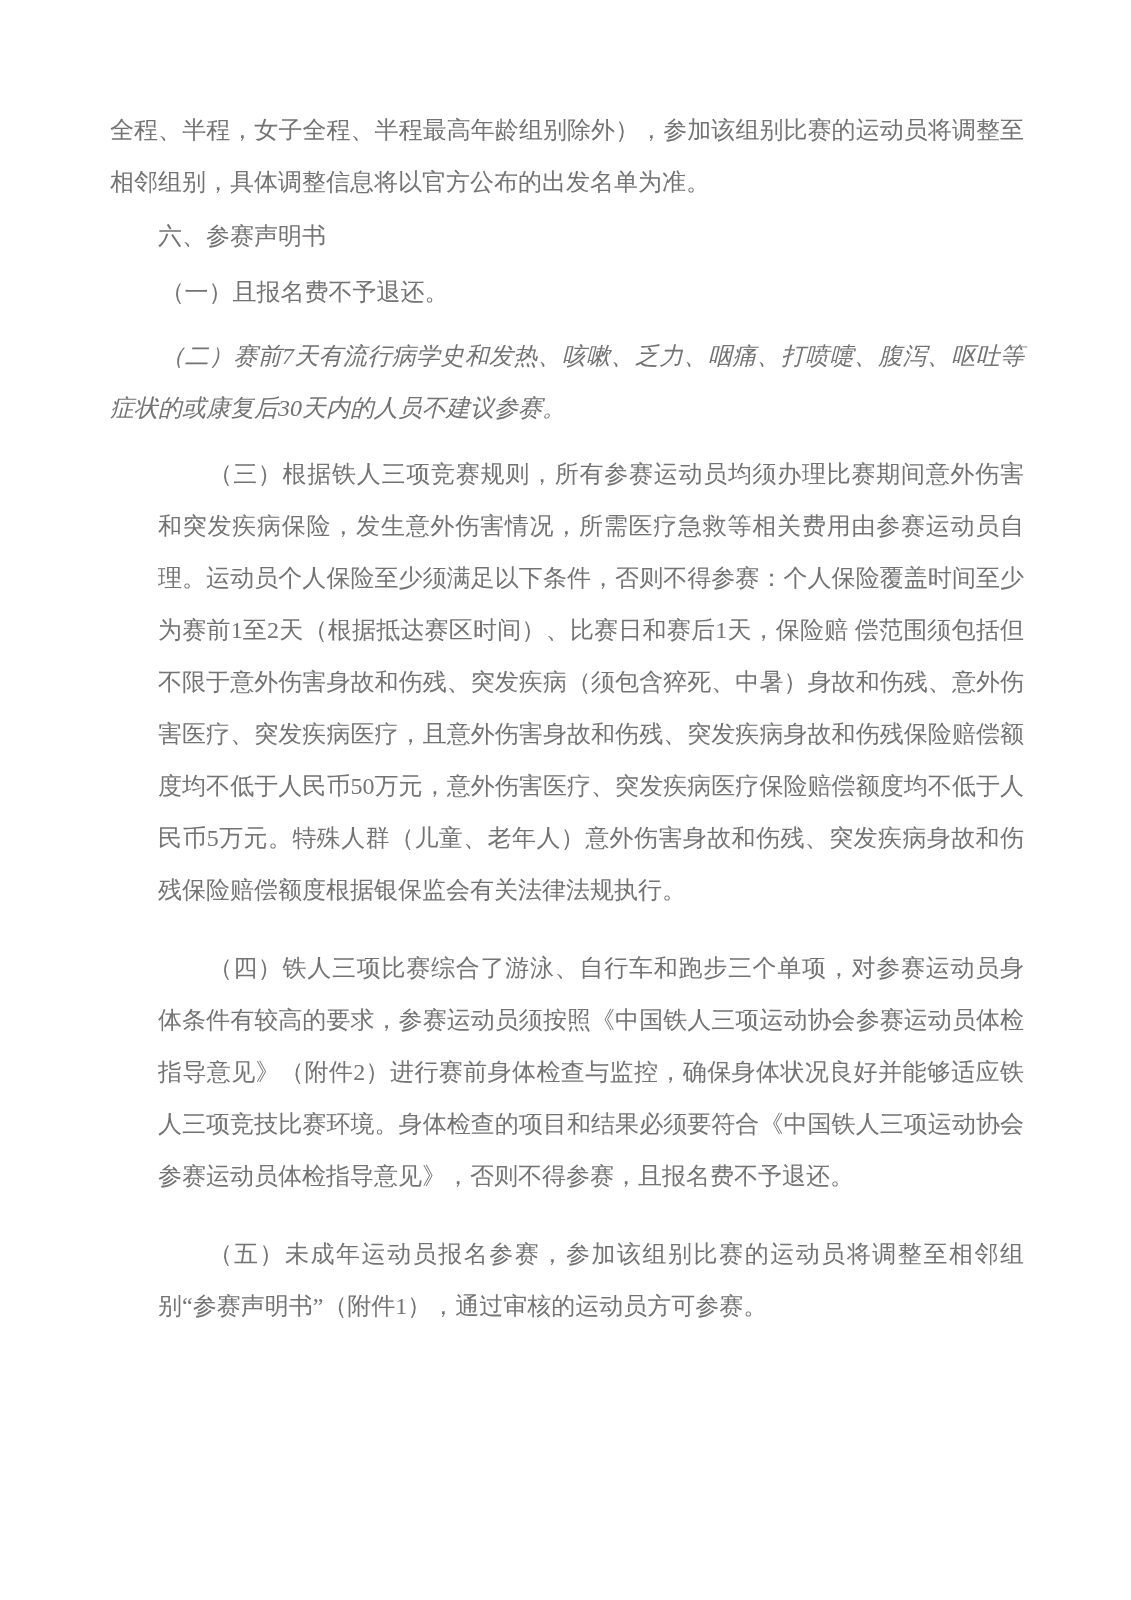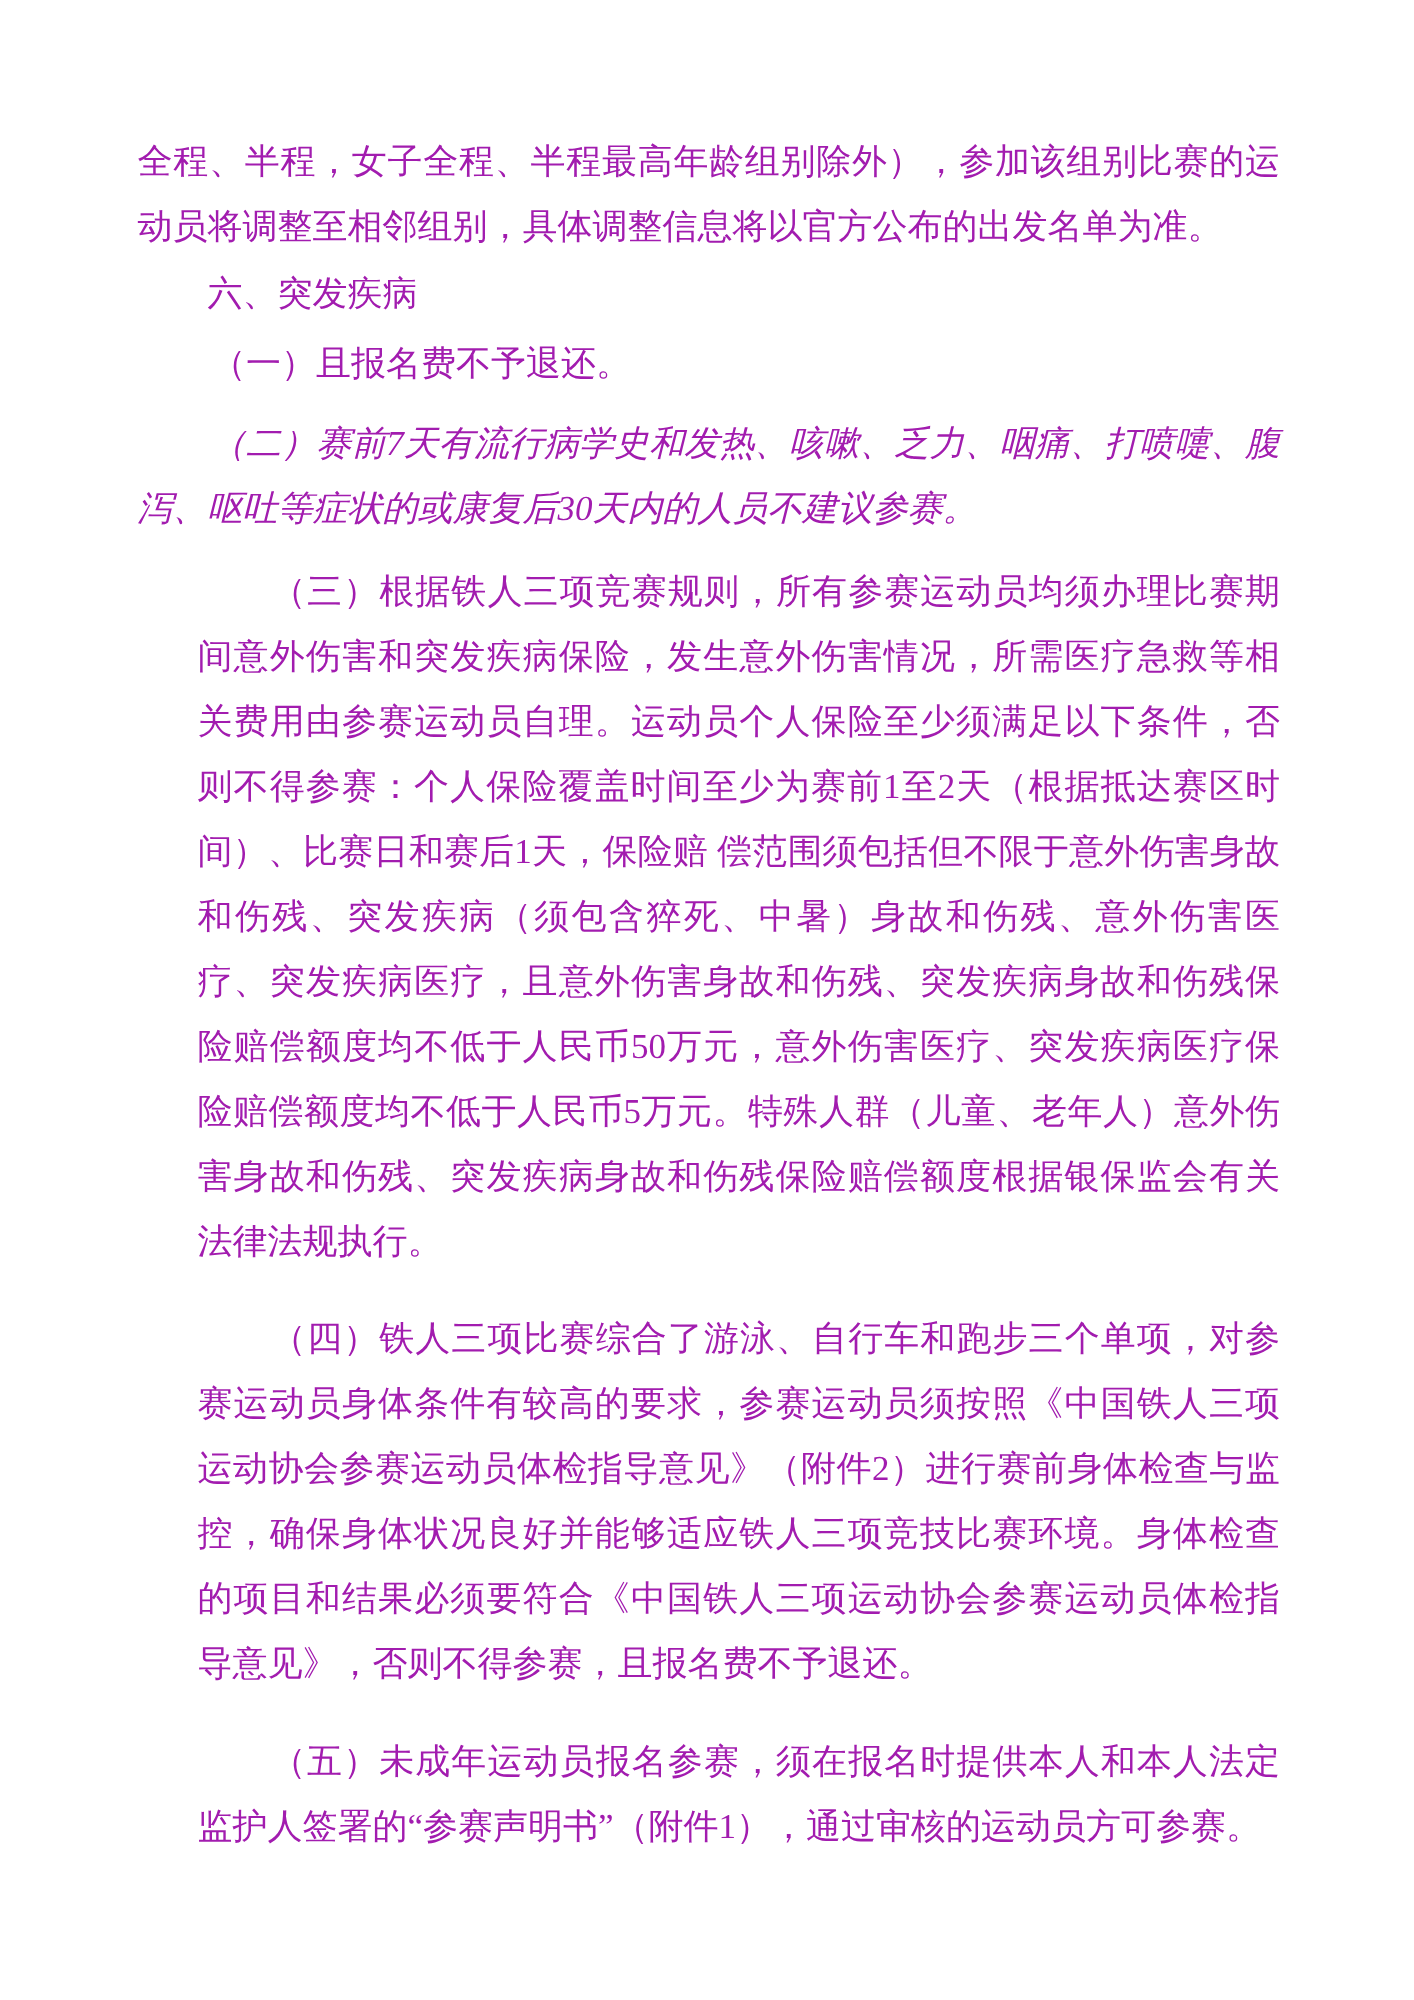--- a/index.html
+++ b/index.html
@@ -14,51 +14,51 @@
     height: 1600px;
     margin: 0 auto;
     background: #ffffff;
     color: #000000;
     font-family: "Liberation Serif", "DejaVu Serif", serif;
     padding: 104px 107px 0 110px;
     overflow: hidden;
   }
   .doc p {
     margin: 0;
-    font-size: 28px;
+    font-size: 24px;
     line-height: 52px;
     text-align: justify;
     text-justify: inter-ideograph;
     word-break: break-all;
-    color: #a21caf;
+    color: #737373;
   }
   
   p.para-continuation { text-indent: 0; }
   
   p.para-heading { text-indent: 2.0em; margin-top: 2px; }
   p.para-item    { text-indent: 2.1em; }
   p.mt-xs { margin-top: 4px; }
   p.mt-sm { margin-top: 12px; font-style: italic; }
   p.mt-md { margin-top: 14px; margin-left: 48px; }
   p.mt-lg { margin-top: 26px; margin-left: 48px; }
 </style>
 </head>
 <body>
 
 <div class="page">
   <div class="doc">
 
     <p class="para-continuation">全程、半程，女子全程、半程最高年龄组别除外），参加该组别比赛的运动员将调整至相邻组别，具体调整信息将以官方公布的出发名单为准。</p>
 
-    <p class="para-heading">六、突发疾病</p>
+    <p class="para-heading">六、参赛声明书</p>
 
     <p class="para-item mt-xs">（一）且报名费不予退还。</p>
 
     <p class="para-item mt-sm">（二）赛前7天有流行病学史和发热、咳嗽、乏力、咽痛、打喷嚏、腹泻、呕吐等症状的或康复后30天内的人员不建议参赛。</p>
 
     <p class="para-item mt-md">（三）根据铁人三项竞赛规则，所有参赛运动员均须办理比赛期间意外伤害和突发疾病保险，发生意外伤害情况，所需医疗急救等相关费用由参赛运动员自理。运动员个人保险至少须满足以下条件，否则不得参赛：个人保险覆盖时间至少为赛前1至2天（根据抵达赛区时间）、比赛日和赛后1天，保险赔 偿范围须包括但不限于意外伤害身故和伤残、突发疾病（须包含猝死、中暑）身故和伤残、意外伤害医疗、突发疾病医疗，且意外伤害身故和伤残、突发疾病身故和伤残保险赔偿额度均不低于人民币50万元，意外伤害医疗、突发疾病医疗保险赔偿额度均不低于人民币5万元。特殊人群（儿童、老年人）意外伤害身故和伤残、突发疾病身故和伤残保险赔偿额度根据银保监会有关法律法规执行。</p>
 
     <p class="para-item mt-lg">（四）铁人三项比赛综合了游泳、自行车和跑步三个单项，对参赛运动员身体条件有较高的要求，参赛运动员须按照《中国铁人三项运动协会参赛运动员体检指导意见》（附件2）进行赛前身体检查与监控，确保身体状况良好并能够适应铁人三项竞技比赛环境。身体检查的项目和结果必须要符合《中国铁人三项运动协会参赛运动员体检指导意见》，否则不得参赛，且报名费不予退还。</p>
 
-    <p class="para-item mt-lg">（五）未成年运动员报名参赛，须在报名时提供本人和本人法定监护人签署的“参赛声明书”（附件1），通过审核的运动员方可参赛。</p>
+    <p class="para-item mt-lg">（五）未成年运动员报名参赛，参加该组别比赛的运动员将调整至相邻组别“参赛声明书”（附件1），通过审核的运动员方可参赛。</p>
 
   </div>
 </div>
 
 </body></html>

